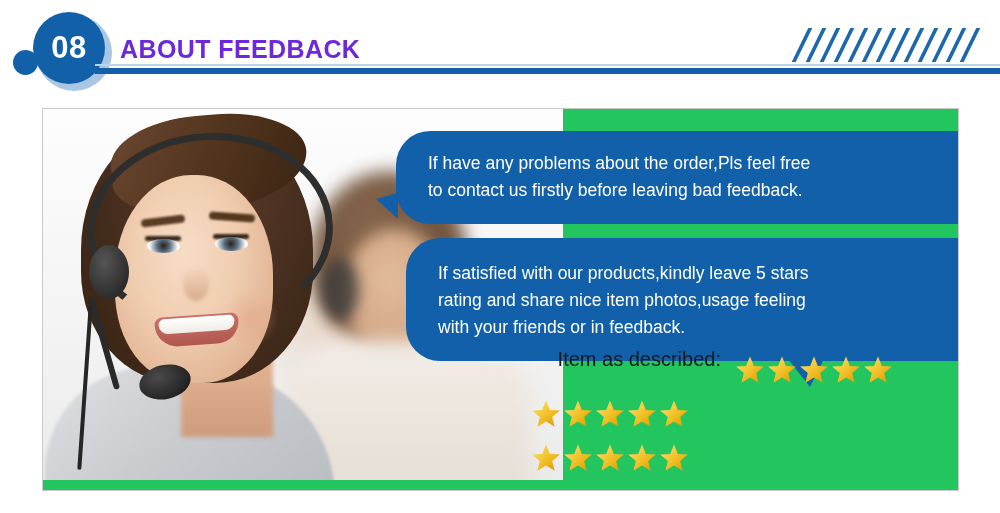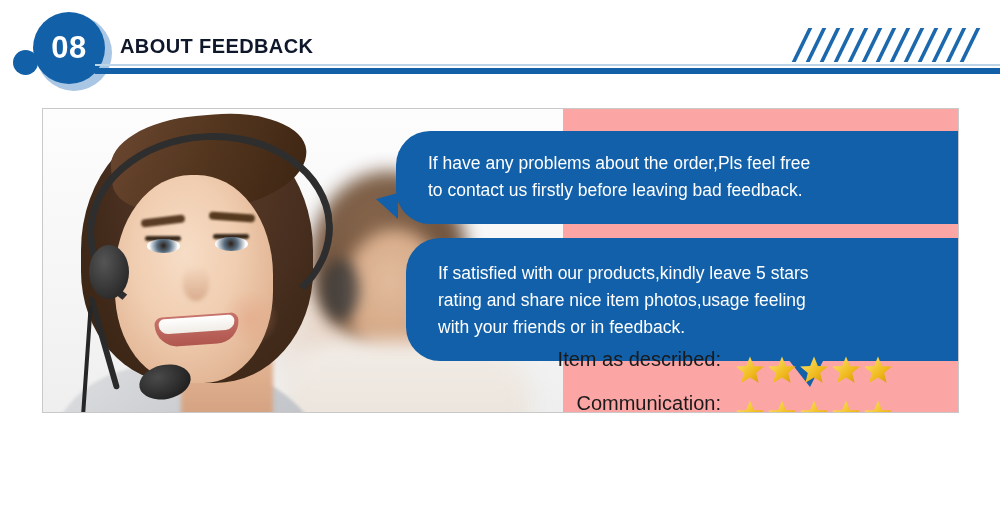--- a/index.html
+++ b/index.html
@@ -52,23 +52,23 @@
   .badge-number {
     color: #ffffff;
     font-size: 31px;
     font-weight: bold;
     letter-spacing: 0.5px;
     font-family: "Liberation Sans", sans-serif;
   }
   .header-title {
     position: absolute;
     left: 120px; top: 35px;
-    font-size: 20px;
+    font-size: 25px;
     font-weight: bold;
-    color: #0f172a;
+    color: #6d28d9;
     letter-spacing: 0.4px;
     white-space: nowrap;
   }
   .rule-thin {
     position: absolute;
     left: 95px; top: 64px;
     width: 905px; height: 2px;
     background: #bcd4e8;
   }
   .rule-thick {
@@ -88,23 +88,23 @@
     width: 4px;
     height: 34px;
     background: #1b68ad;
     transform: skewX(-26deg);
   }
 
   
   #panel {
     position: absolute;
     left: 42px; top: 108px;
-    width: 917px; height: 305px;
+    width: 917px; height: 383px;
     border: 1px solid #c9c9c9;
-    background: #fca5a5;
+    background: #22c55e;
     overflow: hidden;
     box-sizing: border-box;
   }
 
   
   .photo {
     position: absolute;
     left: 0; top: 0;
     width: 520px; height: 371px;
     overflow: hidden;
@@ -513,21 +513,20 @@
                   <stop offset="28%" stop-color="#f7d24a"></stop>
                   <stop offset="62%" stop-color="#efb91d"></stop>
                   <stop offset="100%" stop-color="#d39406"></stop>
                 </linearGradient>
               </defs>
               <path d="M16 1.6 L20.1 11.6 L30.8 12.3 L22.6 19.2 L25.2 29.7 L16 23.9 L6.8 29.7 L9.4 19.2 L1.2 12.3 L11.9 11.6 Z" fill="url(#starGrad0-4)"></path>
             </svg>
           </div>
         </div>
         <div class="rating-row">
-          <div class="rating-label">Communication:</div>
           <div class="stars">
             <svg class="star" viewBox="0 0 32 32">
               <defs>
                 <linearGradient id="starGrad1-0" x1="0" y1="0" x2="1" y2="1">
                   <stop offset="0%" stop-color="#fdf08a"></stop>
                   <stop offset="28%" stop-color="#f7d24a"></stop>
                   <stop offset="62%" stop-color="#efb91d"></stop>
                   <stop offset="100%" stop-color="#d39406"></stop>
                 </linearGradient>
               </defs>

